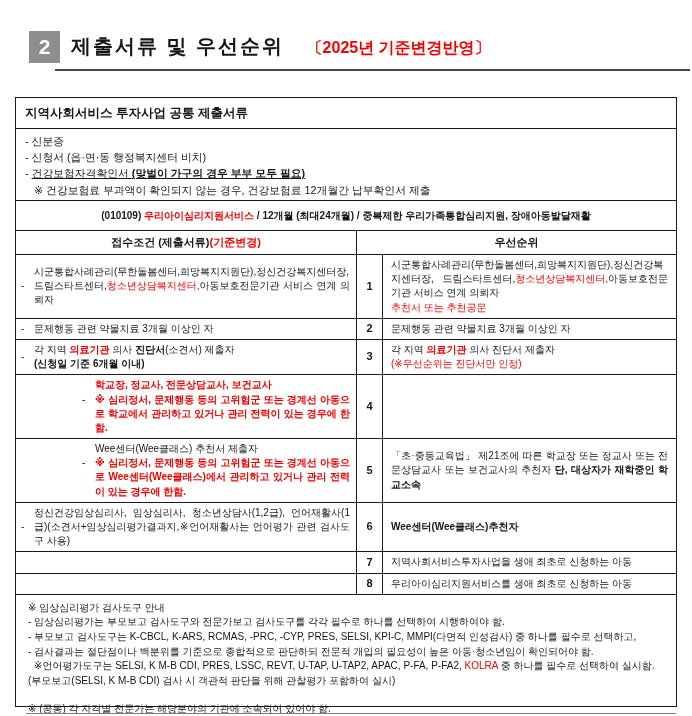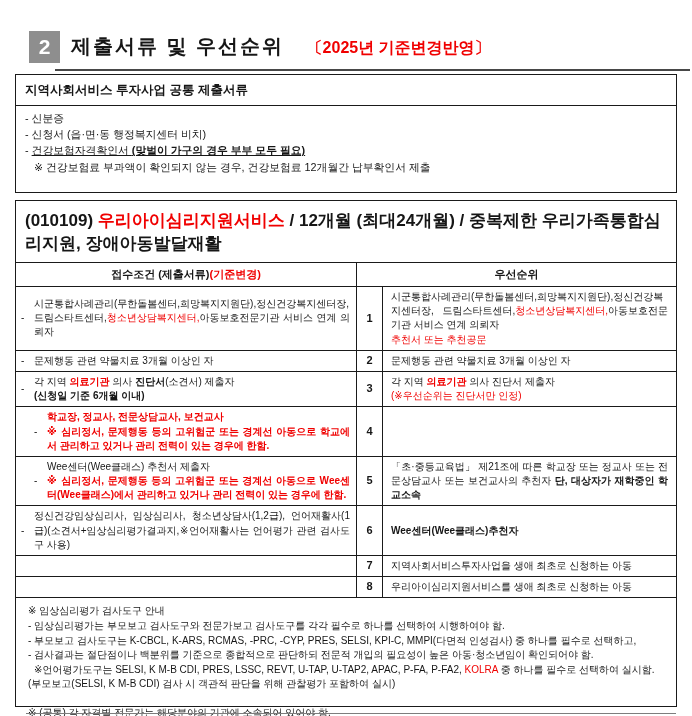--- a/index.html
+++ b/index.html
@@ -12,37 +12,37 @@
     position:absolute;left:29px;top:31px;width:31px;height:32px;
     background:var(--gray,#8e8e8e);color:#fff;font-weight:700;font-size:21px;
     display:flex;align-items:center;justify-content:center;
   }
   .title-line{position:absolute;left:71px;top:33px;white-space:nowrap;}
   .page-title{font-size:20px;font-weight:800;letter-spacing:2px;}
   .page-subtitle{font-size:16px;font-weight:700;color:var(--red,#f00000);margin-left:18px;}
   .title-underline{position:absolute;left:55px;top:69px;width:635px;border-top:2.5px solid #474747;}
   
   .box{position:absolute;left:15px;width:662px;border:1.5px solid #1a1a1a;box-sizing:border-box;background:#fff;}
-  .common-box{top:74px;height:119px;}
+  .common-box{top:97px;height:106px;}
   .box-header{font-size:12.5px;font-weight:700;padding:7px 9px 6px;border-bottom:1.3px solid #1a1a1a;}
   .box-body{padding:4px 9px 6px;font-size:10.8px;line-height:1.5;}
   .list-line{min-height:15px;}
   .list-line.ind1{padding-left:9px;}
   
   .service-box{top:200px;height:507px;}
-  .t-title{font-size:17px;font-weight:700;padding:8px 9px 7px;border-bottom:1.2px solid #1a1a1a;}
+  .t-title{font-size:10px;font-weight:700;padding:8px 9px 7px;border-bottom:1.2px solid #1a1a1a;text-align:center;}
   .t-head{display:grid;grid-template-columns:340px 1fr;border-bottom:1.2px solid #1a1a1a;}
   .th{text-align:center;font-weight:700;font-size:11px;padding:4px 2px;}
   .th-right{border-left:1.2px solid #1a1a1a;}
   .trow{display:grid;grid-template-columns:340px 27px 1fr;border-bottom:1.1px solid #1a1a1a;font-size:10px;line-height:1.42;}
   .cell-l{padding:3px 6px 3px 5px;display:flex;align-items:center;box-sizing:border-box;}
   .cell-l .marker{width:13px;flex:none;}
   .cell-l .lines{flex:1;min-width:0;}
   .cell-l .txt{text-align:justify;word-break:break-all;}
-  .dline{display:flex;}
+  .dline{display:flex;margin-left:48px;}
   .dline .dmark{width:13px;flex:none;}
   .dline .txt{flex:1;}
   .cell-n{
     border-left:1.1px solid #1a1a1a;border-right:1.1px solid #1a1a1a;
     display:flex;align-items:center;justify-content:center;font-weight:700;font-size:11px;
   }
   .cell-r{padding:3px 8px;display:flex;flex-direction:column;justify-content:center;box-sizing:border-box;}
   .cell-r .txt{text-align:justify;word-break:break-all;}
   
   .t-notes{padding:6px 10px 4px 12px;font-size:10px;line-height:1.46;}

